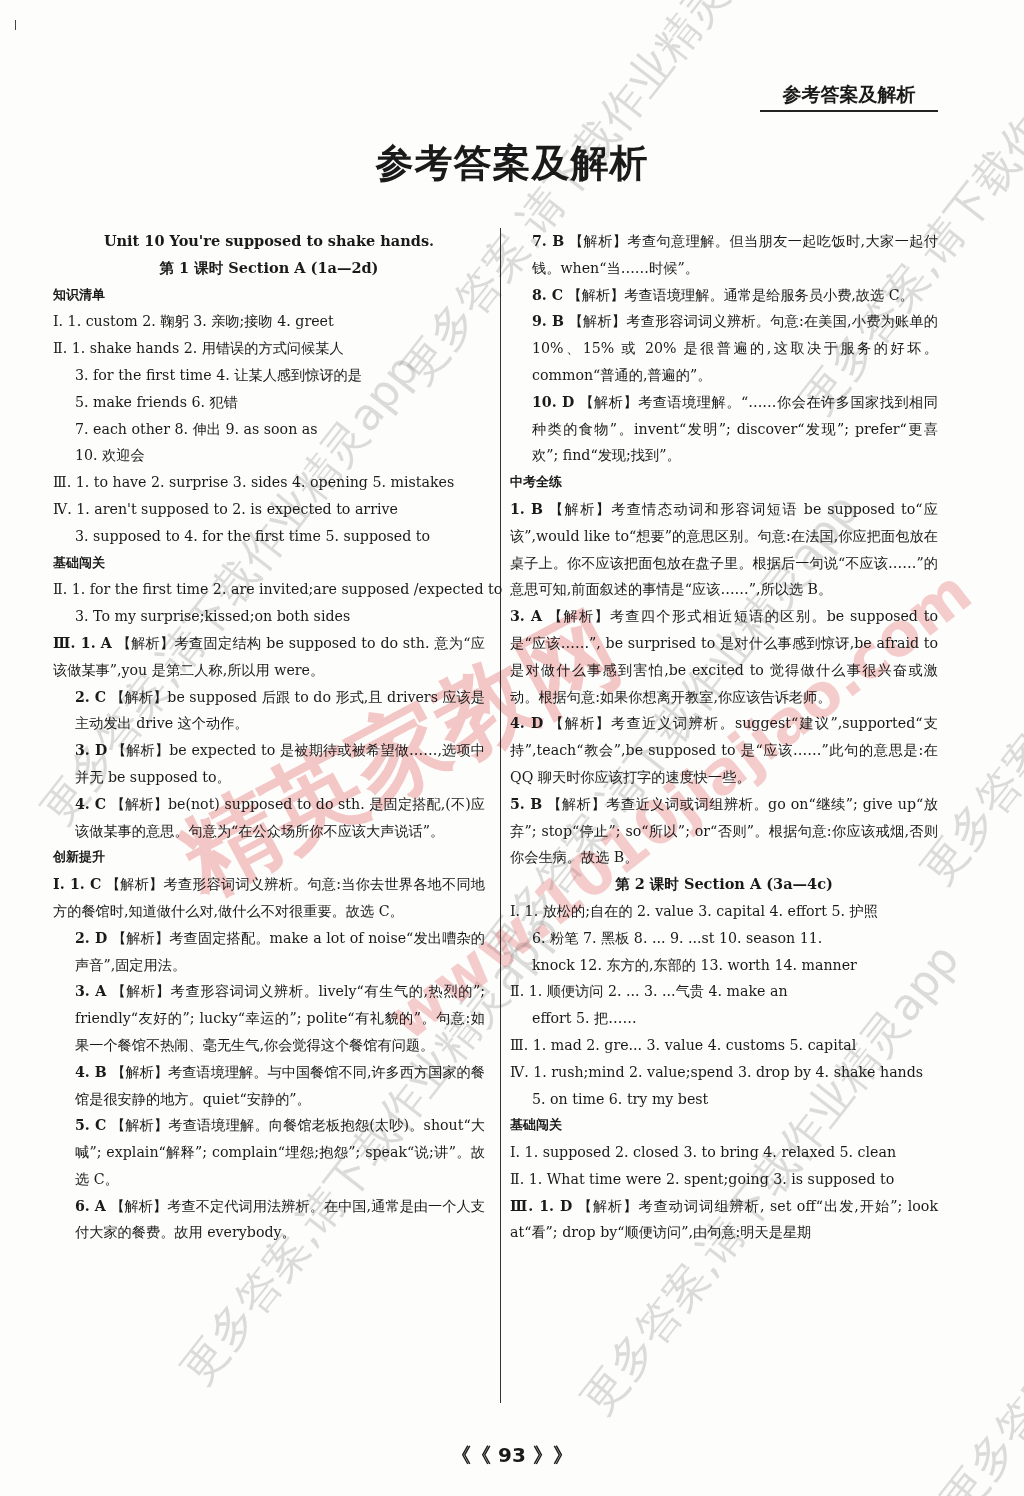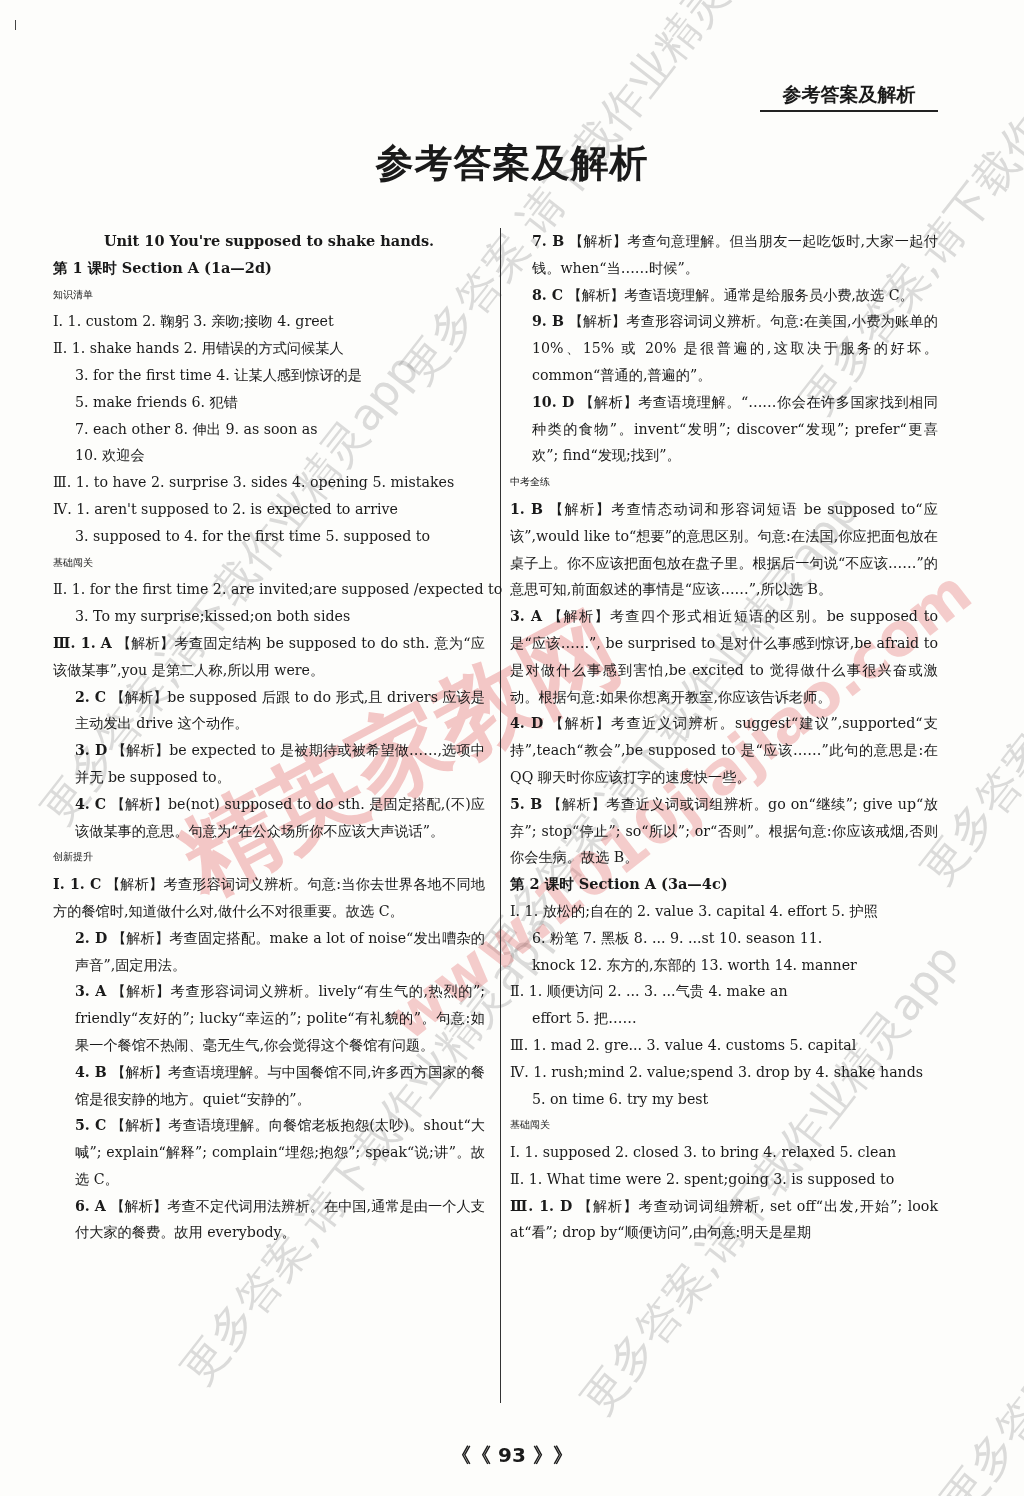--- a/index.html
+++ b/index.html
@@ -22,22 +22,22 @@
     font-weight: bold; font-size: 38px; letter-spacing: 1px;
   }
   .col { position: absolute; top: 228px; font-size: 14.2px; line-height: 26.8px; }
   .col-left { left: 53px; width: 432px; }
   .col-right { left: 510px; width: 428px; }
   .divider {
     position: absolute; left: 500px; top: 228px; width: 1px; height: 1175px;
     background: #333;
   }
   .unit-title { text-align: center; font-weight: bold; font-size: 14.5px; }
-  .lesson-title { text-align: left; font-weight: bold; font-size: 14.5px; }
-  .sec-head { font-family: "DejaVu Sans", sans-serif; font-weight: normal; font-size: 10px; }
+  .lesson-title { text-align: center; font-weight: bold; font-size: 14.5px; }
+  .sec-head { font-family: "DejaVu Sans", sans-serif; font-weight: bold; font-size: 13px; }
   .line { white-space: nowrap; }
   .ind1 { padding-left: 22px; }
   .wrap { white-space: normal; text-align: justify; }
   .tag { font-weight: bold; }
   .page-num {
     position: absolute; left: 0; width: 1024px; top: 1418px; text-align: center;
     font-family: "DejaVu Sans", sans-serif; font-weight: bold; font-size: 20px; margin-top: 24px;
   }
   .tick { position: absolute; left: 15px; top: 20px; width: 1px; height: 10px; background: #444; }
   .wm { position: absolute; color: rgba(120,120,120,0.25); font-family: "DejaVu Sans", sans-serif;

